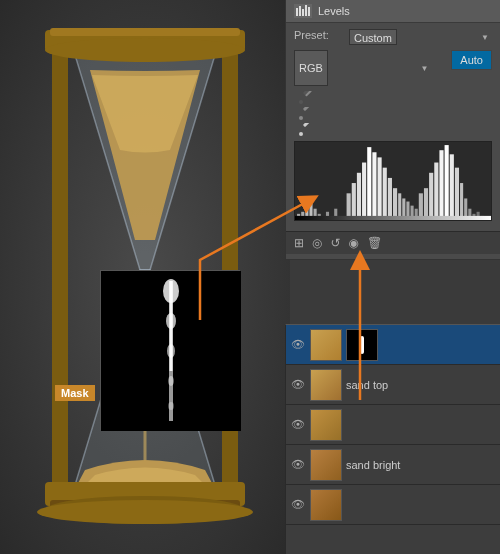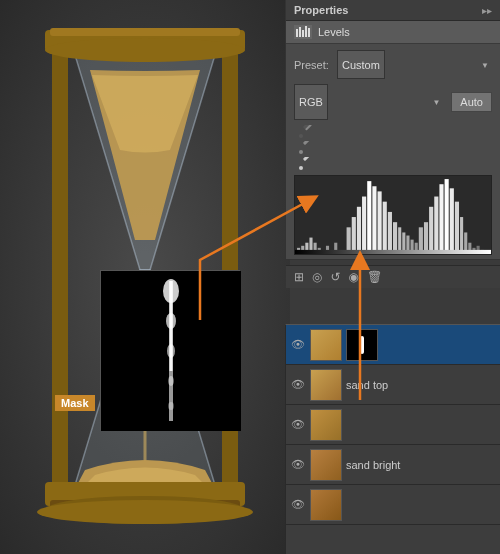--- a/index.html
+++ b/index.html
@@ -51,21 +51,21 @@
       width: 140px;
       height: 160px;
       background: #000;
       border: 1px solid #555;
       z-index: 10;
     }
 
     .mask-label {
       position: absolute;
       left: 55px;
-      top: 395px;
+      top: 385px;
       background: #c8872a;
       color: #fff;
       padding: 2px 6px;
       font-size: 11px;
       font-weight: bold;
       z-index: 11;
     }
 
     
     .arrow-canvas {
@@ -122,39 +122,38 @@
       color: #ddd;
       font-size: 11px;
     }
 
     .panel-content {
       padding: 6px 8px;
     }
 
     .panel-row {
       display: flex;
-      align-items: center;
       margin-bottom: 5px;
-      gap: 8px;
+      gap: 20px;
     }
 
     .panel-label {
       color: #bbb;
       font-size: 11px;
       min-width: 35px;
     }
 
     .preset-select {
       flex: 1;
       background: #5a5a5a;
       border: 1px solid #333;
       color: #ddd;
       font-size: 11px;
       padding: 2px 4px;
-      height: 29px;
+      height: 16px;
       appearance: none;
       -webkit-appearance: none;
       position: relative;
     }
 
     .select-wrapper {
       flex: 1;
       position: relative;
     }
 
@@ -175,21 +174,21 @@
       border: 1px solid #333;
       color: #ddd;
       font-size: 11px;
       padding: 2px 4px;
       height: 36px;
       appearance: none;
       -webkit-appearance: none;
     }
 
     .auto-btn {
-      background: #737373;
+      background: #0369a1;
       border: 1px solid #444;
       color: #ddd;
       font-size: 11px;
       padding: 1px 8px;
       cursor: pointer;
       height: 20px;
     }
 
     
     .eyedroppers {
@@ -390,24 +389,20 @@
       <polygon points="0 0, 8 4, 0 8" fill="#e87820"></polygon>
     </marker>
   </defs>
 
   <path d="M 200 320 L 200 260 L 310 200" stroke="#e87820" stroke-width="2.5" fill="none" marker-end="url(#arrowhead)"></path>
 
   <path d="M 360 400 L 360 260" stroke="#e87820" stroke-width="2.5" fill="none" marker-end="url(#arrowhead)"></path>
 </svg>
 
 <div class="properties-panel">
-  <div class="properties-titlebar">
-    <span class="properties-title">Properties</span>
-    <span class="panel-expand-btn">▸▸</span>
-  </div>
   <div class="levels-header">
     <svg width="18" height="14" viewBox="0 0 18 14">
       <rect x="0" y="0" width="18" height="14" fill="#666"></rect>
       <rect x="2" y="4" width="2" height="8" fill="#ddd"></rect>
       <rect x="5" y="2" width="2" height="10" fill="#ddd"></rect>
       <rect x="8" y="5" width="2" height="7" fill="#ddd"></rect>
       <rect x="11" y="1" width="2" height="11" fill="#ddd"></rect>
       <rect x="14" y="3" width="2" height="9" fill="#ddd"></rect>
     </svg>
     <span class="levels-title">Levels</span>

